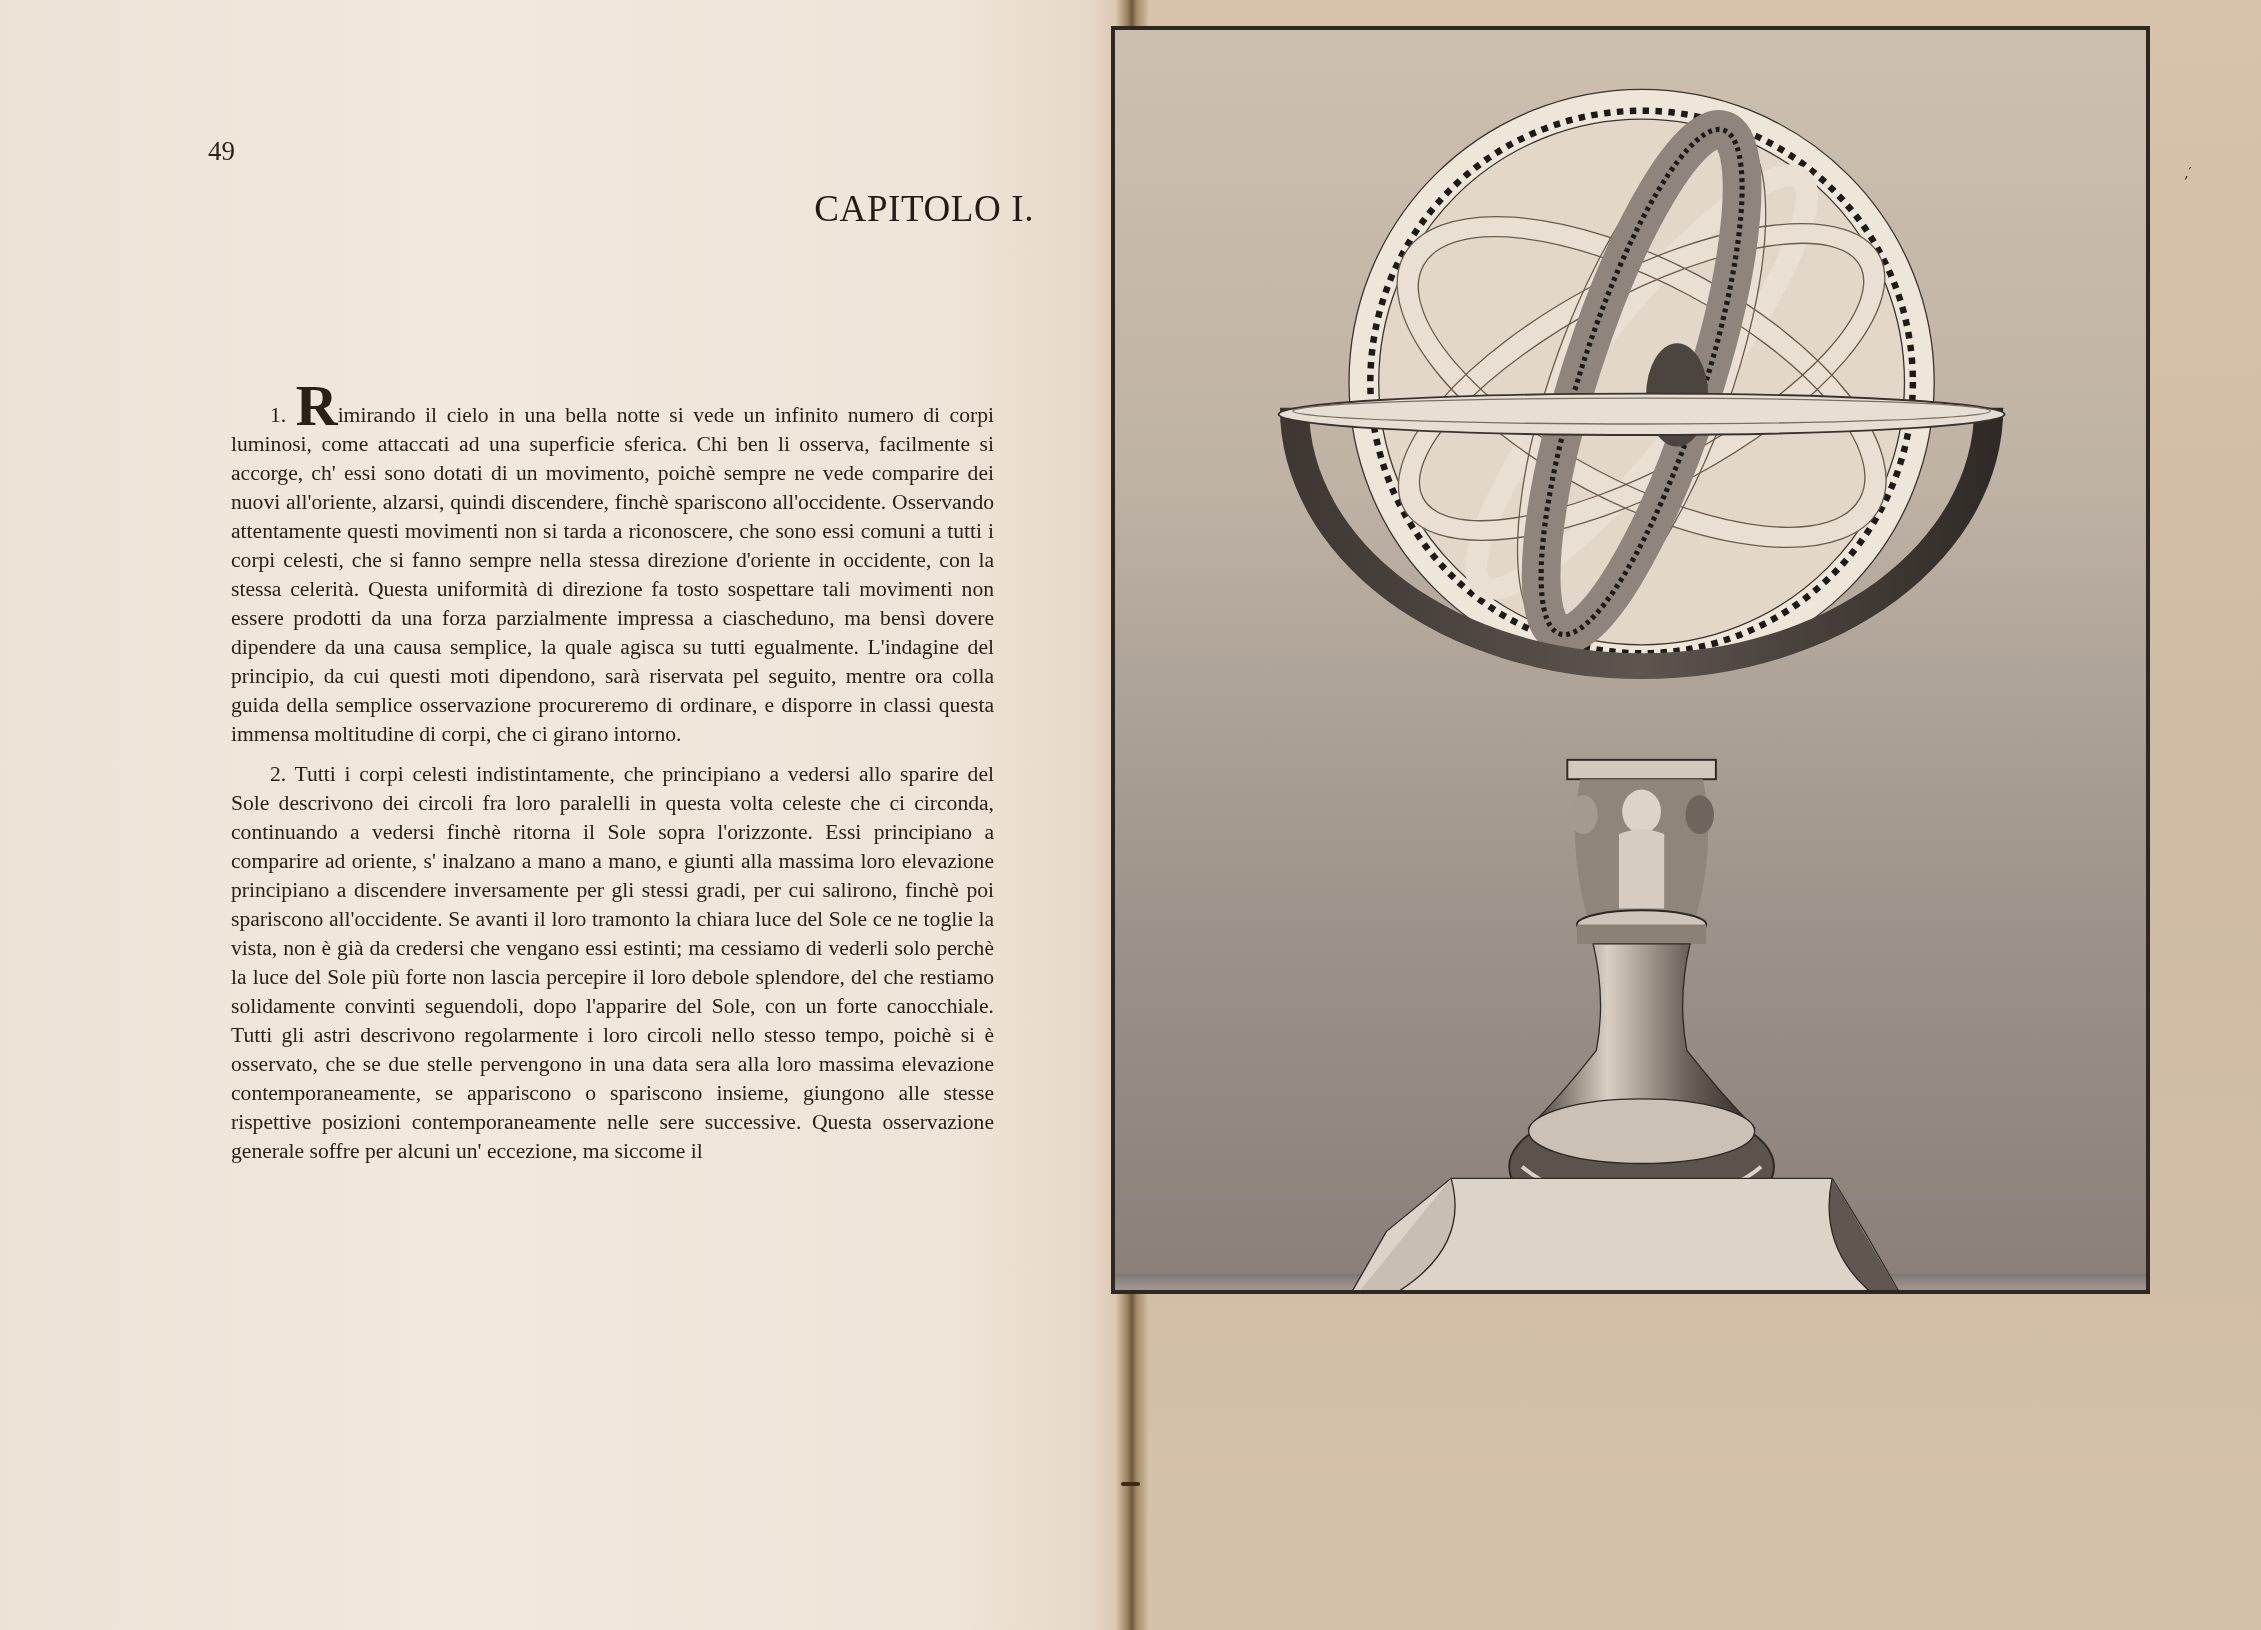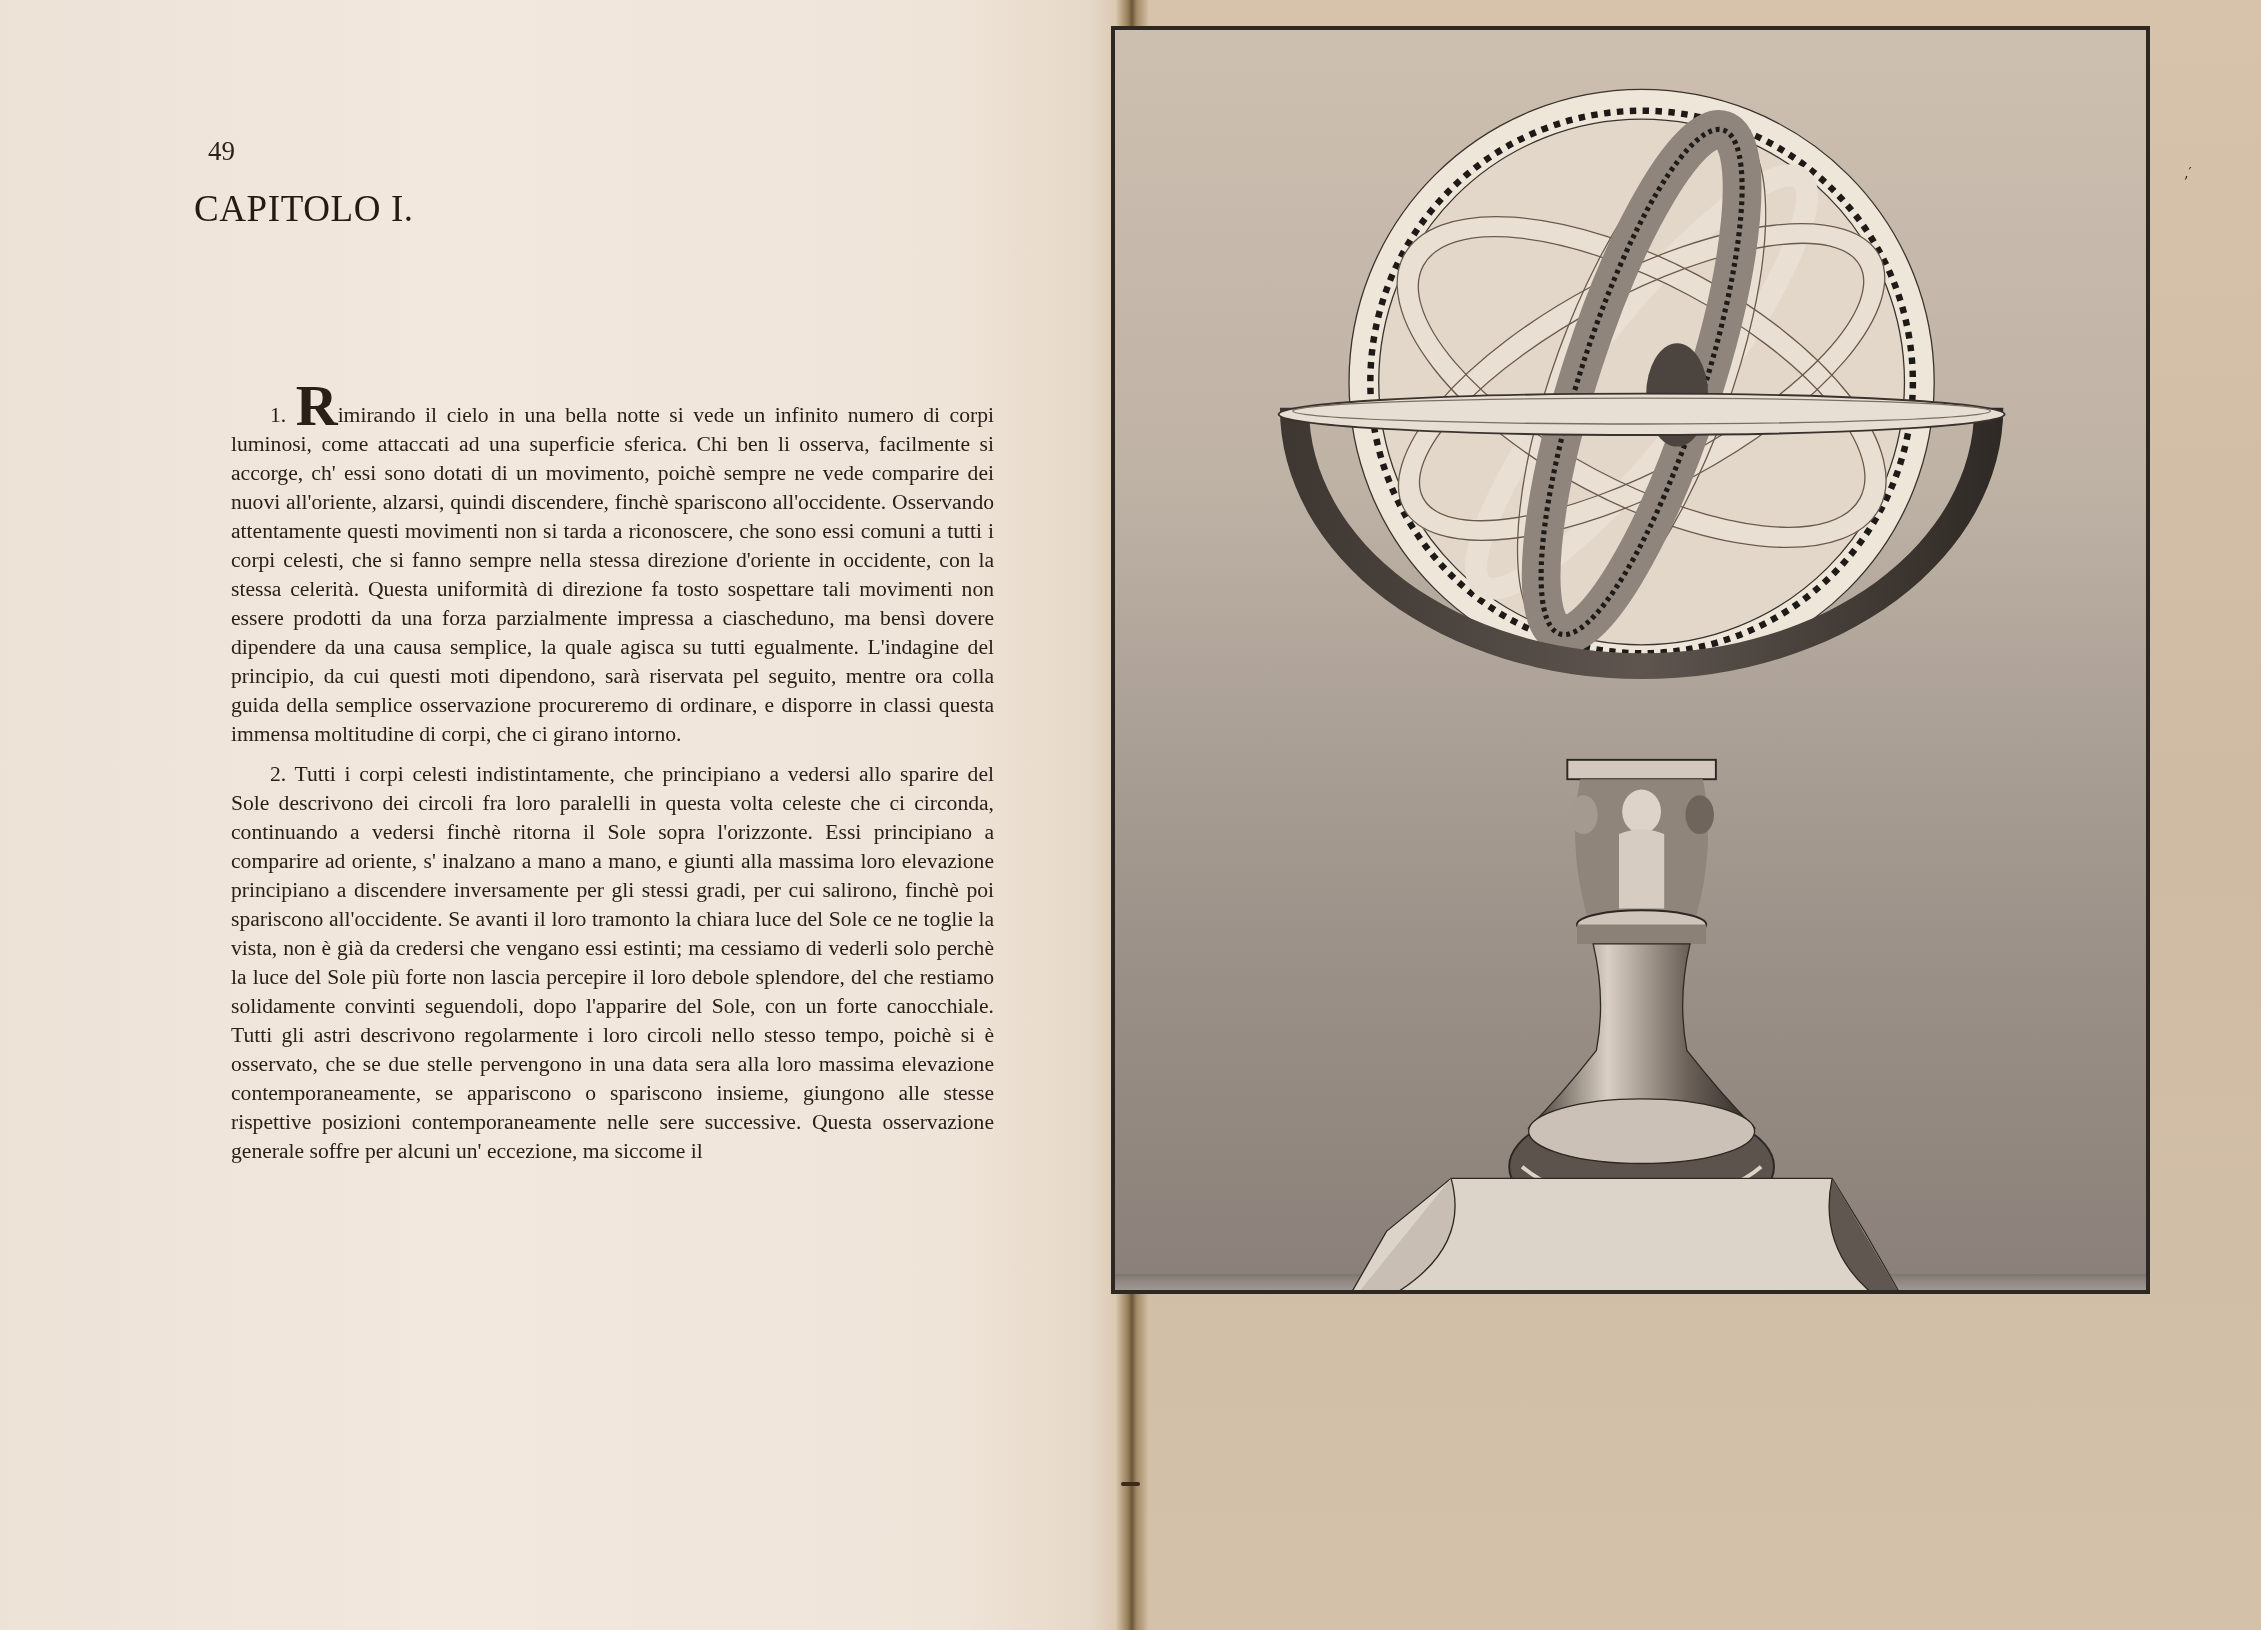--- a/index.html
+++ b/index.html
@@ -19,21 +19,21 @@
   .stitch { position: absolute; left: 1121px; width: 19.4px; height: 3.9px; background: #3a2a18; border-radius: 1.9px; }
   .right-page {
     position: absolute; left: 1140px; top: 0; width: 1121px; height: 1631px;
     background: linear-gradient(180deg, #d7c3ab 0%, #cfbba4 50%, #d4c1a9 100%);
   }
   .page-number {
     position: absolute; left: 208px; top: 136px; font-size: 27px; color: #2c2218;
     font-family: "Liberation Serif", serif;
   }
   .chapter-title {
-    position: absolute; left: 194px; top: 187px; width: 840px; text-align: left;
+    position: absolute; left: 194px; top: 187px; width: 840px; text-align: right;
     font-size: 37px; color: #241c14; letter-spacing: 0.6px;
     font-family: "Liberation Serif", serif;
   }
   .chapter-subtitle {
     position: absolute; left: 213px; top: 270px; width: 801px; text-align: center;
     font-size: 24.6px; line-height: 31px; font-style: italic; color: #2a2118;
     font-family: "Liberation Serif", serif;
   }
   .body-text {
     position: absolute; left: 220px; top: 375px; width: 785px;

